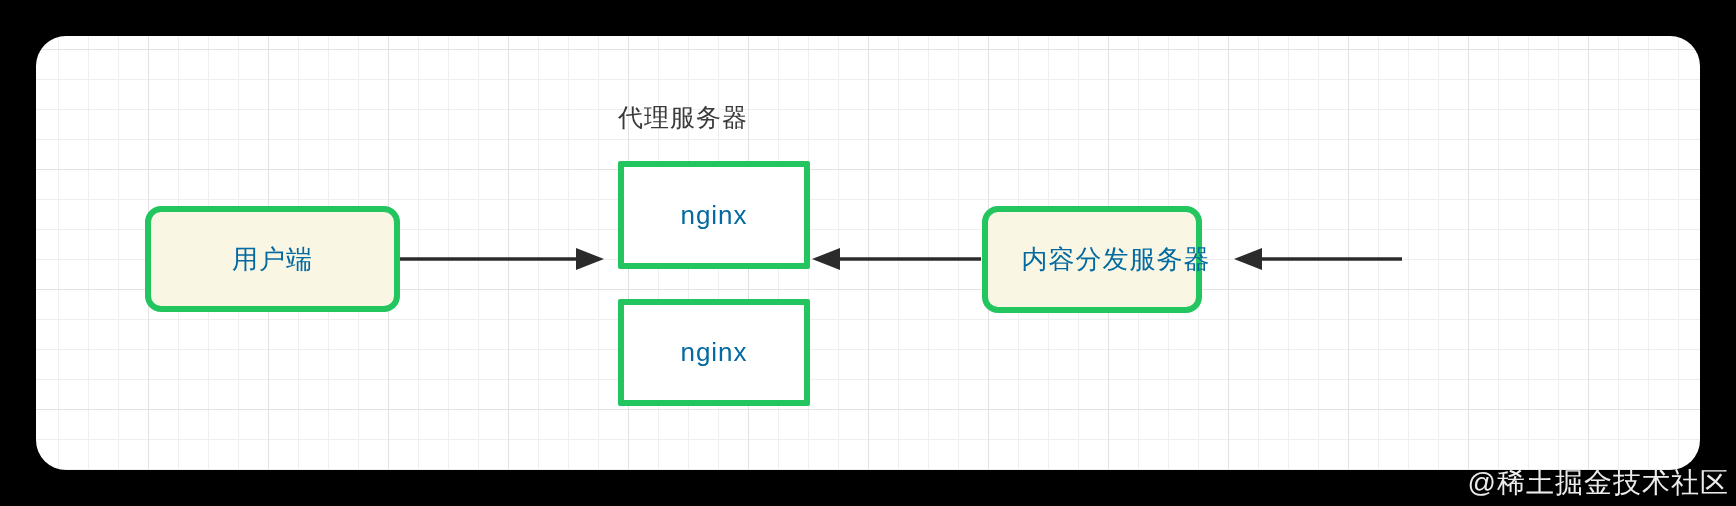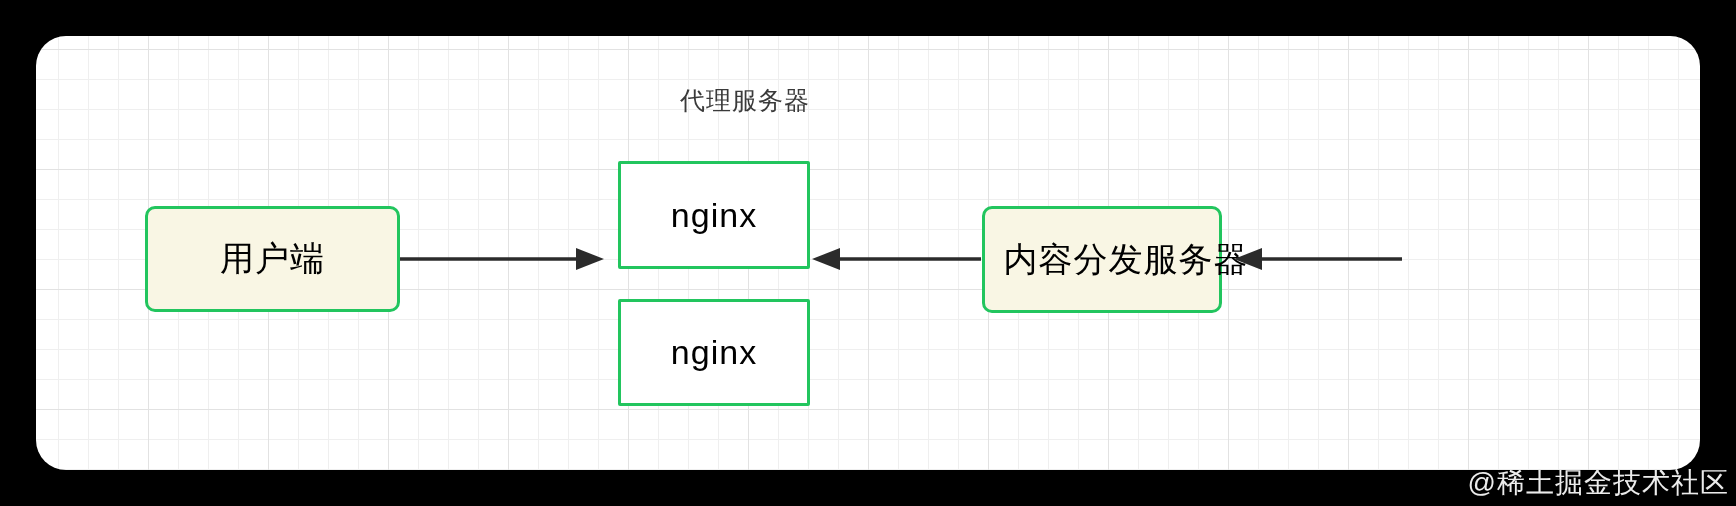--- a/index.html
+++ b/index.html
@@ -27,47 +27,47 @@
       linear-gradient(to right, #e2e2e2 1px, transparent 1px),
       linear-gradient(to bottom, #e2e2e2 1px, transparent 1px),
       linear-gradient(to right, #efefef 1px, transparent 1px),
       linear-gradient(to bottom, #efefef 1px, transparent 1px);
     background-size: 120px 120px, 120px 120px, 30px 30px, 30px 30px;
     background-position: -8px 13px;
   }
   .node {
     position: absolute;
     box-sizing: border-box;
-    border: 3px solid #22c55e;
+    border: 6px solid #22c55e;
     display: flex;
     align-items: center;
     justify-content: center;
-    color: #000000;
-    font-size: 34px;
+    color: #0369a1;
+    font-size: 26px;
     letter-spacing: 1px;
     white-space: nowrap;
   }
   .node.cream {
     background: #f9f6e4;
-    border-radius: 10px;
+    border-radius: 16px;
   }
   .node.white {
     background: #ffffff;
     border-radius: 2px;
   }
   .node-client  { left: 145px;  top: 206px; width: 255px; height: 106px; }
   .node-nginx1  { left: 618px;  top: 161px; width: 192px; height: 108px; }
   .node-nginx2  { left: 618px;  top: 299px; width: 192px; height: 107px; }
-  .node-cdn     { left: 982px;  top: 206px; width: 240px; height: 107px; padding-left: 48px; }
+  .node-cdn     { left: 982px;  top: 206px; width: 220px; height: 107px; padding-left: 48px; }
   .node-backend { left: 1403px; top: 207px; width: 254px; height: 104px; }
   .group-label {
     position: absolute;
-    left: 618px; top: 84px;
+    left: 618px; top: 101px;
     width: 192px;
-    text-align: right;
+    text-align: left;
     color: #3a3a3a;
     font-size: 25px;
     letter-spacing: 1px;
     white-space: nowrap;
   }
   svg.edges {
     position: absolute;
     left: 0; top: 0;
     width: 1736px; height: 506px;
     pointer-events: none;

